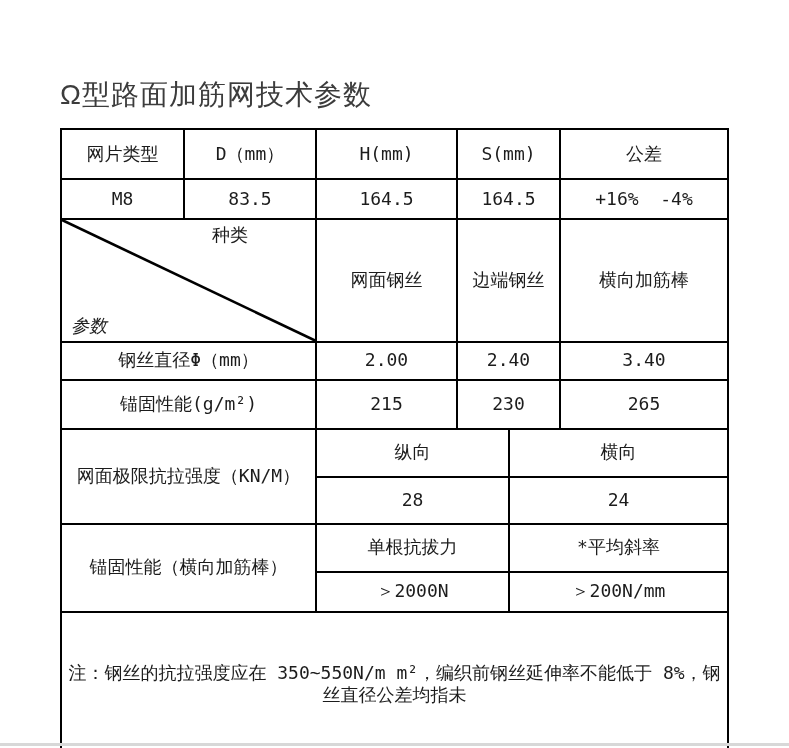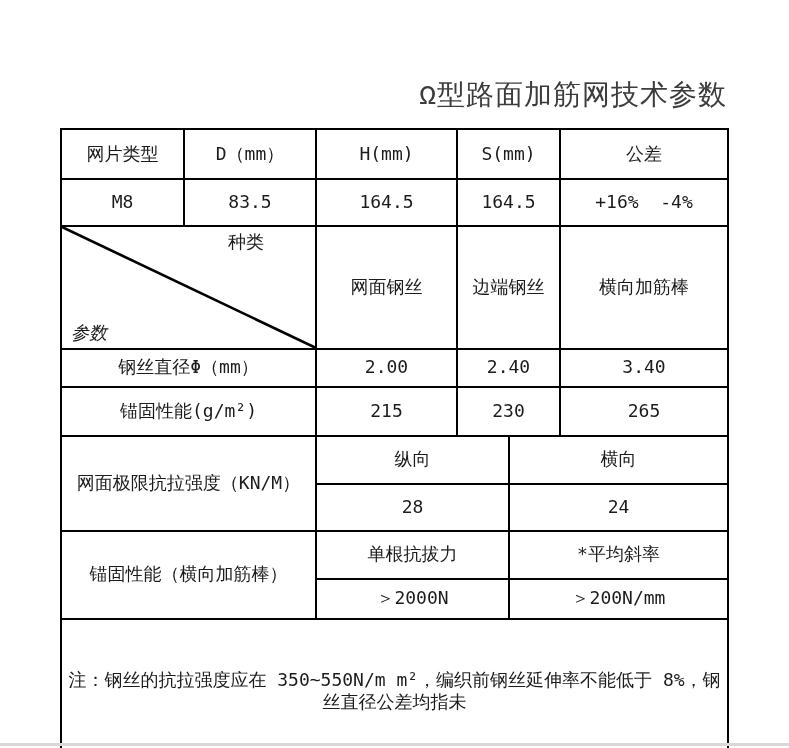--- a/index.html
+++ b/index.html
@@ -1,27 +1,27 @@
 <!DOCTYPE html>
 <html><head>
 <meta charset="utf-8">
 <style>
   html,body{margin:0;padding:0;background:#ffffff;}
   .page{position:relative;width:789px;height:748px;background:#ffffff;overflow:hidden;
         font-family:"DejaVu Sans Mono","DejaVu Sans",sans-serif;color:#1c1c1c;}
-  .title{position:absolute;left:60px;top:76px;width:667px;text-align:right;
-         font-family:Liberation Mono, monospace;
+  .title{position:absolute;left:60px;top:76px;width:667px;text-align:left;
+         font-family:Liberation Sans, sans-serif;
          font-size:28px;letter-spacing:1px;color:#3c3c3c;}
   table.spec{position:absolute;left:60px;top:128px;width:667px;
              border-collapse:collapse;table-layout:fixed;}
   table.spec td{border:2px solid #000;text-align:center;vertical-align:middle;
                 padding:4px;font-size:18px;white-space:pre-wrap;line-height:1.25;}
   td.diag{position:relative;padding:0;}
   td.diag svg{position:absolute;left:0;top:0;width:100%;height:100%;display:block;}
-  .diag-top{position:absolute;top:4px;left:150px;font-size:18px;margin-left:16px;}
+  .diag-top{position:absolute;top:4px;left:150px;font-size:18px;}
   .diag-bottom{position:absolute;bottom:3px;left:9px;font-size:18px;font-style:italic;}
   td.note{ text-align:left;vertical-align:top;padding:5px 24px 0 34px;
            font-size:17px;line-height:25px;}
   .footnote{position:absolute;left:73px;top:677px;font-size:17px;color:#1c1c1c;}
   .bottom-line{position:absolute;left:0;top:743px;width:789px;height:3px;background:#d8d8d8;}
 </style>
 </head>
 <body>
 
 <div class="page">
@@ -40,21 +40,21 @@
 
     <tbody>
         <tr style="height:50px">
       <td>网片类型</td>
       <td>D（mm）</td>
       <td>H(mm)</td>
       <td colspan="2">S(mm)</td>
       <td>公差</td>
     </tr>
 
-    <tr style="height:47px">
+    <tr style="height:40px">
       <td>M8</td>
       <td>83.5</td>
       <td>164.5</td>
       <td colspan="2">164.5</td>
       <td>+16%  -4%</td>
     </tr>
 
     <tr style="height:59px">
       <td colspan="2" class="diag">
         <svg viewBox="0 0 255 59" preserveAspectRatio="none">

